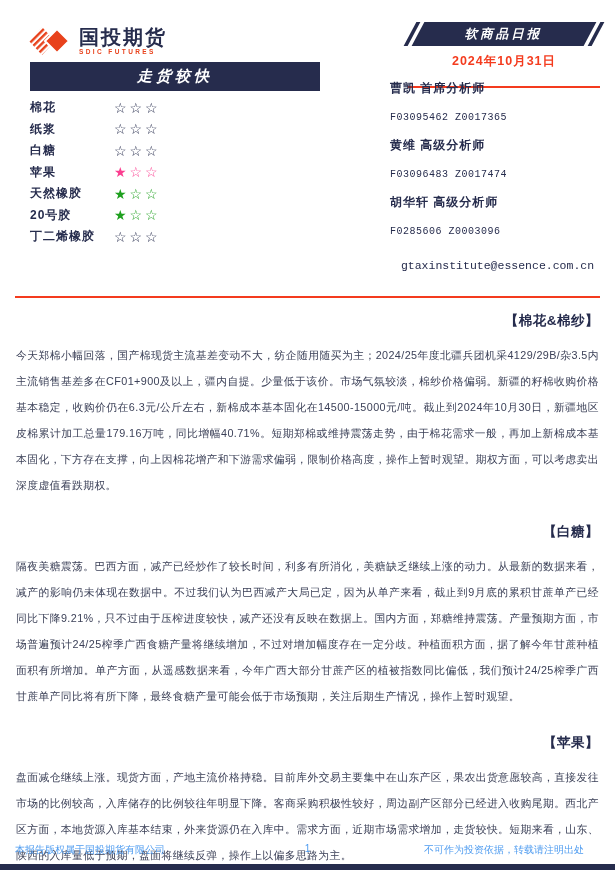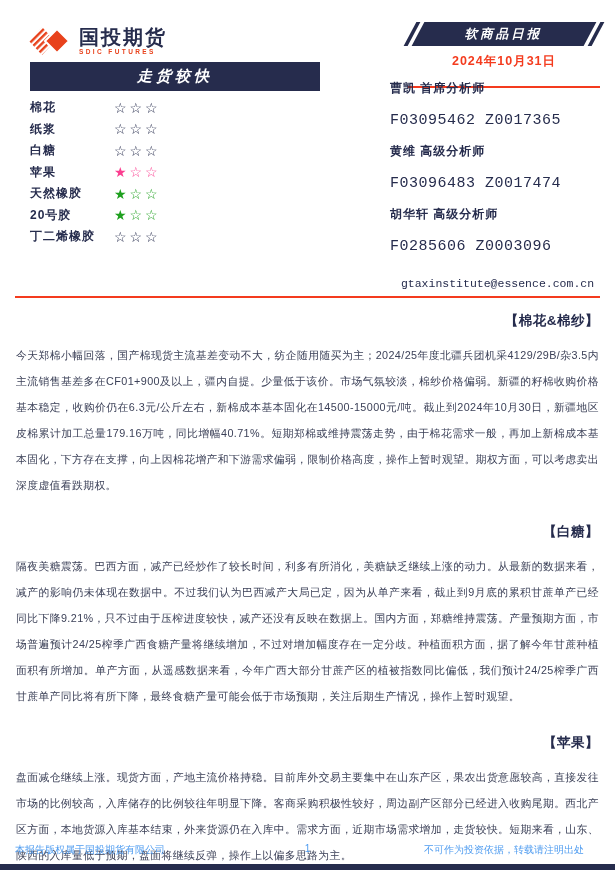--- a/index.html
+++ b/index.html
@@ -44,21 +44,21 @@
   }
   .ratings{position:absolute;left:30px;top:97px;width:300px;}
   .rating-row{display:flex;align-items:center;height:21.5px;}
   .rating-label{width:84px;font-size:12px;font-weight:bold;color:var(--navy);letter-spacing:1px;flex:0 0 auto;}
   .stars{font-size:14px;letter-spacing:3px;color:var(--navy);line-height:1;}
   .stars[data-color="pink"]{color:var(--pink);}
   .stars[data-color="green"]{color:var(--green);}
   
   .analysts{position:absolute;left:390px;top:80px;width:215px;color:var(--navy);}
   .analyst-name{font-size:12px;font-weight:bold;letter-spacing:1px;margin-bottom:15px;}
-  .analyst-codes{font-size:15px;font-family:"Liberation Mono","DejaVu Sans Mono",monospace;margin-bottom:14px;letter-spacing:0.5px;}
+  .analyst-codes{font-size:10px;font-family:"Liberation Mono","DejaVu Sans Mono",monospace;margin-bottom:14px;letter-spacing:0.5px;}
   .contact{margin-top:22px;}
   .contact-phone{font-size:11.5px;font-family:"Liberation Mono","DejaVu Sans Mono",monospace;margin-bottom:9px;}
   .contact-email{font-size:11.5px;font-family:"Liberation Mono","DejaVu Sans Mono",monospace;color:var(--navy);text-decoration:none;display:block;text-align:center;}
   
   .red-divider{position:absolute;left:15px;right:15px;top:296px;height:2px;background:var(--date-red);}
   
   .content{position:absolute;left:16px;right:16px;top:312px;}
   .section{margin-bottom:25px;}
   .section-heading{color:var(--navy);font-weight:bold;font-size:13.5px;margin-bottom:12px;letter-spacing:0.5px;text-align:right;}
   .section-body{

